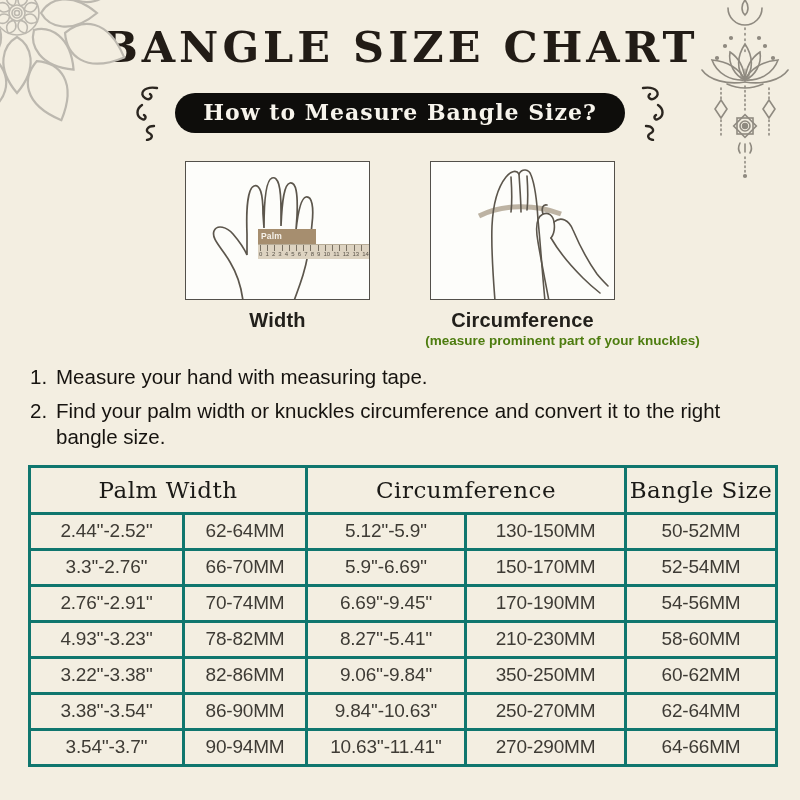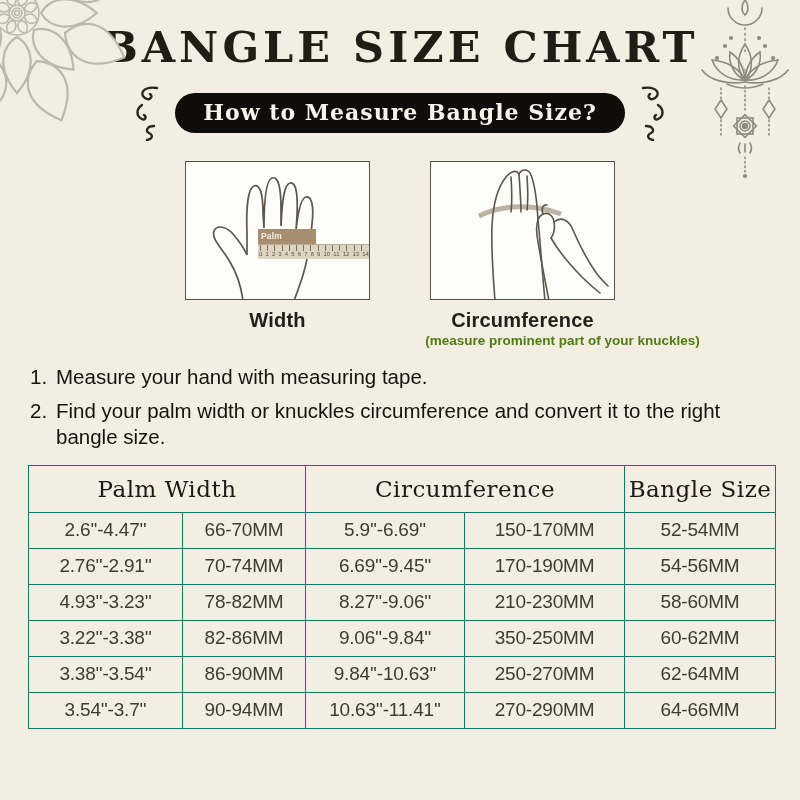--- a/index.html
+++ b/index.html
@@ -100,21 +100,21 @@
   .instr-num { flex:0 0 26px; }
   .instr-text { flex:1; }
 
   
   .size-table {
     margin:14px 0 0 28px;
     width:747px;
     border-collapse:collapse;
     table-layout:fixed;
   }
-  .size-table th, .size-table td { border:1px solid #0f766e; text-align:center; }
+  .size-table th, .size-table td { border:3px solid #0f766e; text-align:center; }
   .size-table th {
     font-family:"DejaVu Serif", serif;
     font-weight:400;
     font-size:23px;
     color:#1b1a17;
     height:47px;
     letter-spacing:0.5px;
   }
   .size-table td {
     font-size:19px;
@@ -306,37 +306,44 @@
     </colgroup>
     <thead>
       <tr>
         <th colspan="2">Palm Width</th>
         <th colspan="2">Circumference</th>
         <th>Bangle Size</th>
       </tr>
     </thead>
     <tbody id="size-rows">
         <tr>
-          <td>2.6''-4.47''</td>
+          <td>2.44''-2.52''</td>
+          <td>62-64MM</td>
+          <td>5.12''-5.9''</td>
+          <td>130-150MM</td>
+          <td>50-52MM</td>
+        </tr>
+        <tr>
+          <td>3.3''-2.76''</td>
           <td>66-70MM</td>
           <td>5.9''-6.69''</td>
           <td>150-170MM</td>
           <td>52-54MM</td>
         </tr>
         <tr>
           <td>2.76''-2.91''</td>
           <td>70-74MM</td>
           <td>6.69''-9.45''</td>
           <td>170-190MM</td>
           <td>54-56MM</td>
         </tr>
         <tr>
           <td>4.93''-3.23''</td>
           <td>78-82MM</td>
-          <td>8.27''-9.06''</td>
+          <td>8.27''-5.41''</td>
           <td>210-230MM</td>
           <td>58-60MM</td>
         </tr>
         <tr>
           <td>3.22''-3.38''</td>
           <td>82-86MM</td>
           <td>9.06''-9.84''</td>
           <td>350-250MM</td>
           <td>60-62MM</td>
         </tr>

